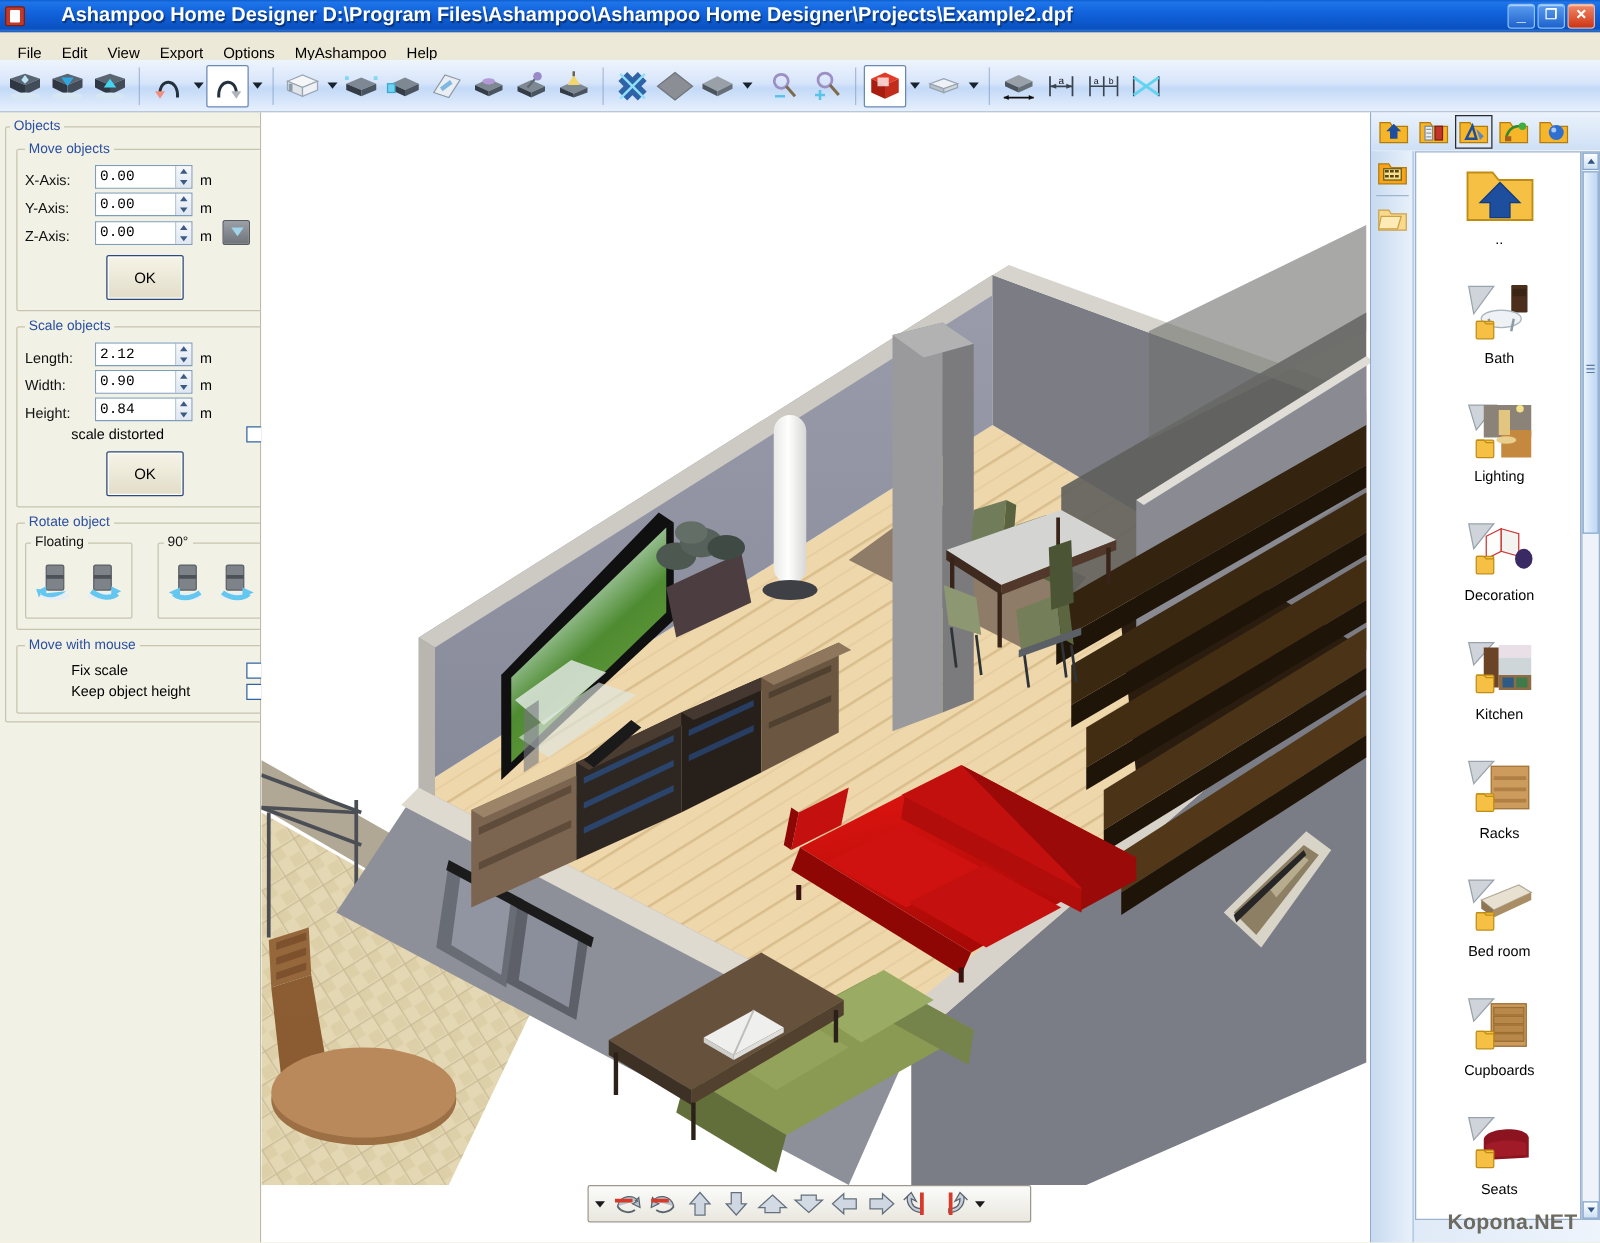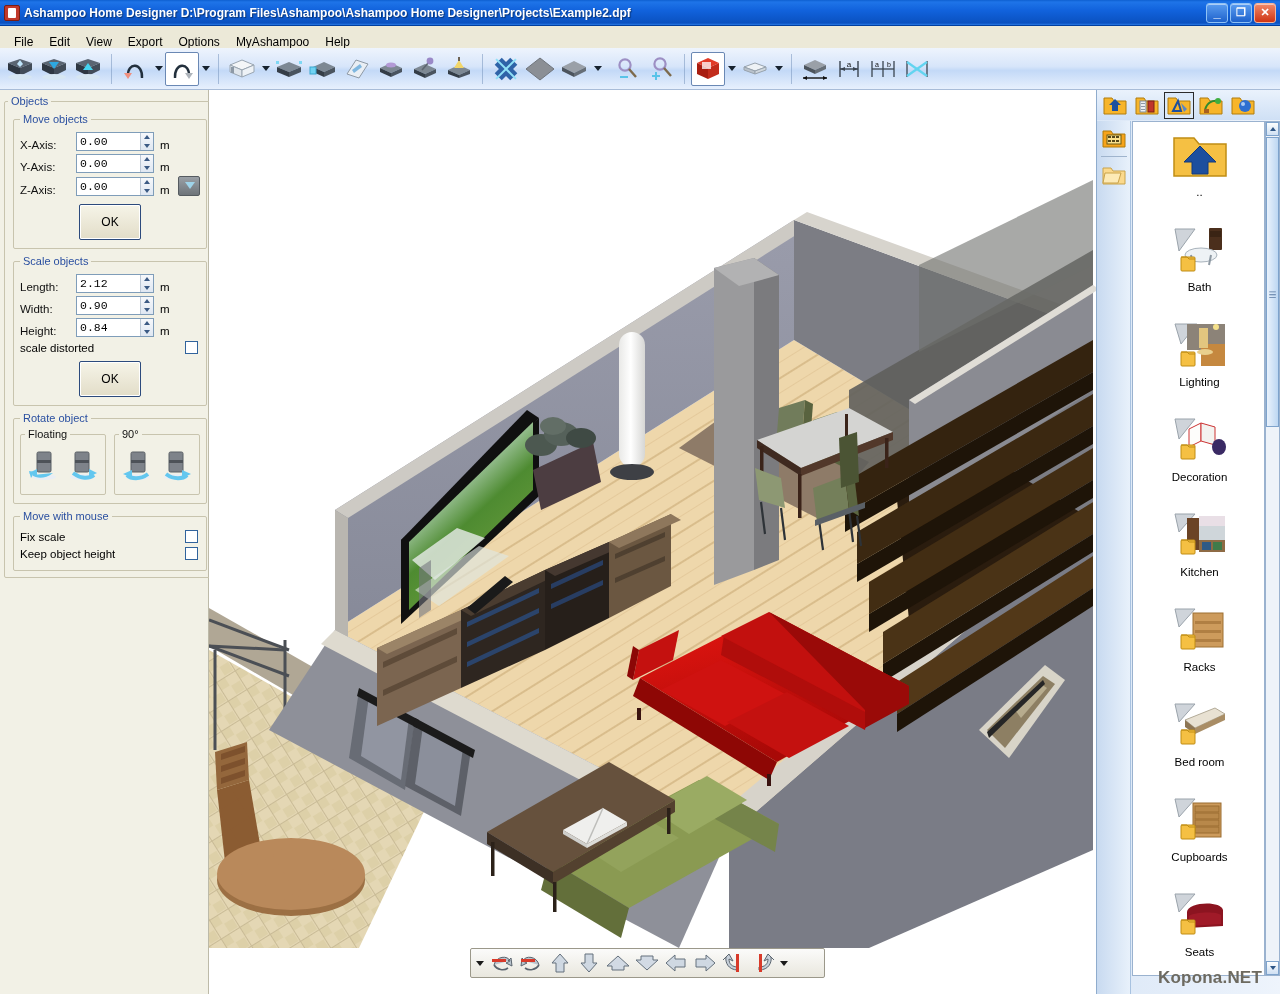--- a/index.html
+++ b/index.html
@@ -22,23 +22,23 @@
   #titlebar .app-icon {
     width: 16px; height: 16px; margin: 0 4px 0 4px;
     background: #c0392b; border: 1px solid #7a1d12; border-radius: 2px;
     position: relative; flex: 0 0 auto;
   }
   #titlebar .app-icon::after {
     content: ""; position: absolute; left: 3px; top: 2px; width: 8px; height: 10px;
     background: #fff; border-radius: 1px;
   }
   #titlebar .title-text {
-    color: #fff; font-size: 12px; font-weight: bold; white-space: nowrap;
+    color: #fff; font-size: 16px; font-weight: bold; white-space: nowrap;
     text-shadow: 1px 1px 1px rgba(0,0,0,.45);
-    flex: 1 1 auto; overflow: hidden;
+    flex: 1 1 auto; overflow: hidden; margin-left: 25px;
   }
   .winbtns { display: flex; gap: 2px; margin-right: 4px; flex: 0 0 auto; }
   .winbtn {
     width: 22px; height: 20px; border: 1px solid #8fc2f5;
     border-radius: 3px; position: relative;
     background: linear-gradient(to bottom, #5a9df0, #1e62cc);
     box-shadow: inset 0 1px 0 rgba(255,255,255,.5);
   }
   .winbtn.close { background: linear-gradient(to bottom, #f08a6a, #cf3413); border-color: #f3b49b; }
   .winbtn .g { position: absolute; inset: 0; color: #fff; font-size: 11px; font-weight: bold;
@@ -103,32 +103,32 @@
   .unit { margin-left: 6px; font-size: 11.5px; }
   .okbtn {
     width: 62px; height: 36px; margin: 5px auto 0 auto; display: block;
     background: linear-gradient(to bottom,#f6f4e8,#e2ddc8);
     border: 1px solid #2c4a7c; border-radius: 2px;
     font-family: "Liberation Sans", sans-serif; font-size: 12px; color: #000;
     box-shadow: inset 0 0 0 1px #fff;
   }
   .okwrap { display: flex; justify-content: center; }
   .chkrow { display: flex; align-items: center; justify-content: space-between; margin: 4px 2px 2px 0; }
-  .chkrow span.t { font-size: 11.5px; }
+  .chkrow span.t { font-size: 11.5px; margin-left: 37px; }
   .chk { width: 13px; height: 13px; border: 1px solid #31639c; background: #fff; }
   .saveicon {
     width: 22px; height: 20px; margin-left: 8px; border-radius: 2px;
     background: linear-gradient(to bottom,#9aa0a6,#6e7479);
     border: 1px solid #555b60; position: relative;
   }
   .saveicon::after {
     content: ""; position: absolute; left: 6px; top: 5px; width: 0; height: 0;
     border-left: 5px solid transparent; border-right: 5px solid transparent; border-top: 7px solid #9fd4ea;
   }
-  .rotrow { display: flex; gap: 8px; }
+  .rotrow { display: flex; gap: 20px; }
   fieldset.sub { border: 1px solid #c8c4ae; padding: 2px 4px 4px; border-radius: 2px; flex: 1 1 50%; }
   fieldset.sub > legend { font-size: 11px; color: #111; padding: 0 3px; }
   .rotbtns { display: flex; justify-content: space-around; align-items: center; height: 48px; }
   .rotbtn { width: 38px; height: 44px; display: flex; align-items: center; justify-content: center; }
 
   
   #viewport {
     position: absolute; left: 209px; top: 90px; width: 887px; height: 904px;
     background: #fff; overflow: hidden;
   }

